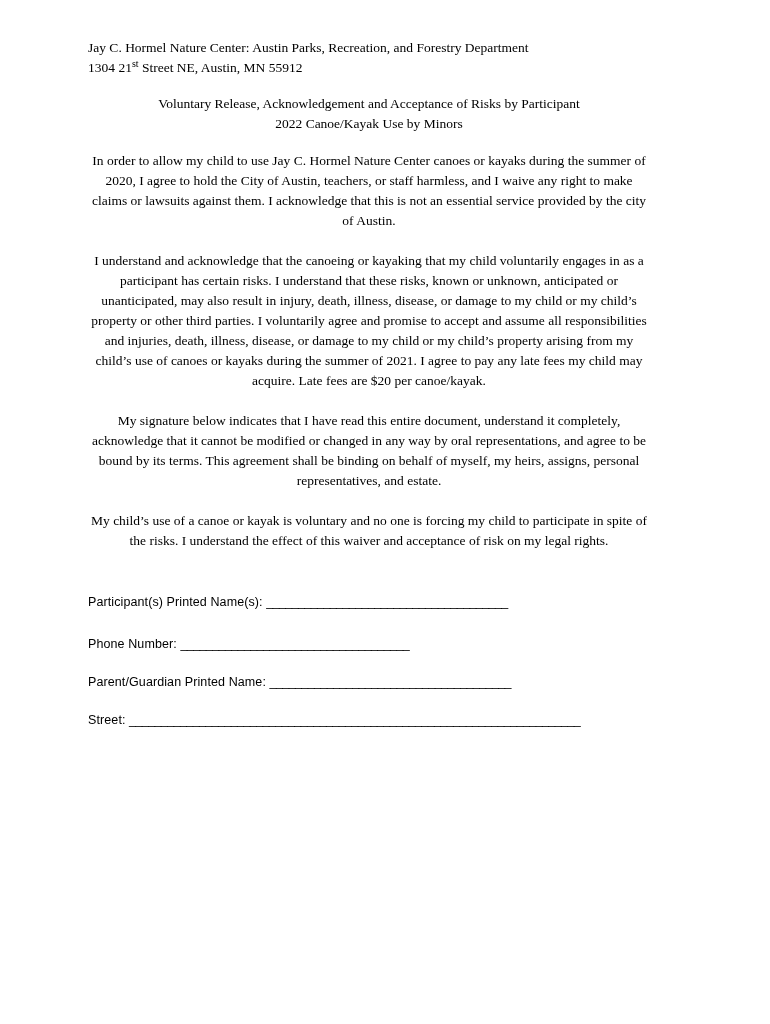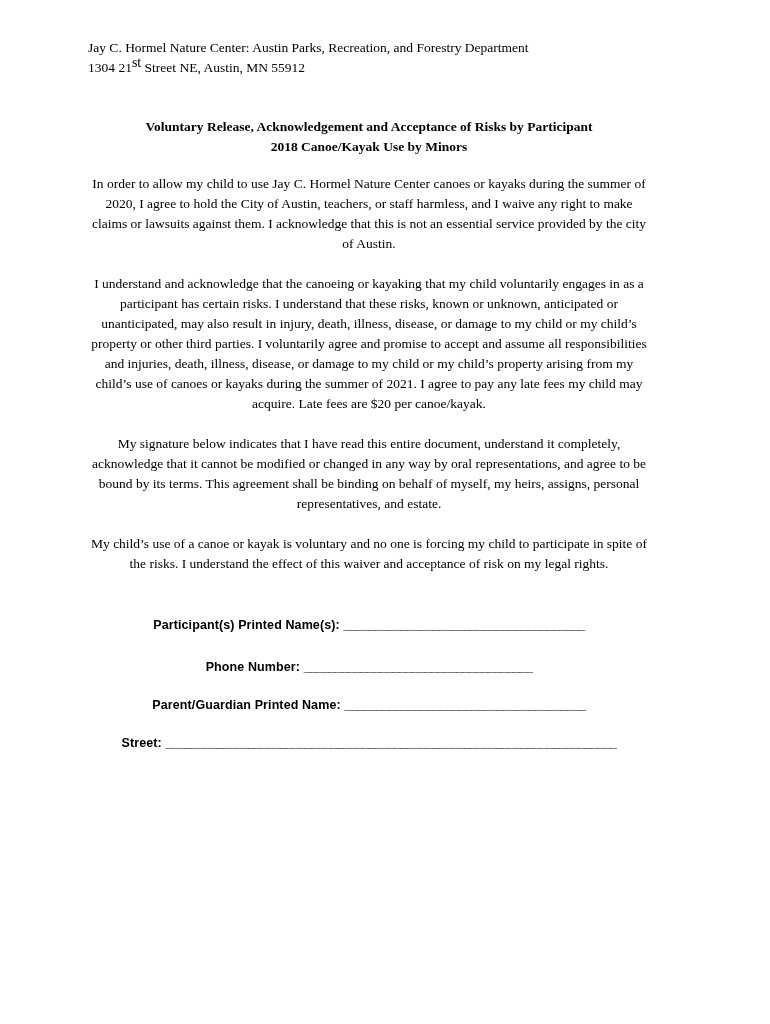--- a/index.html
+++ b/index.html
@@ -24,50 +24,49 @@
   }
   .header-block {
     font-size: 13.5px;
     line-height: 1.45;
     margin: 0 0 0 0;
   }
   .header-line {
     white-space: nowrap;
   }
   sup.ord {
-    font-size: 14px;
+    font-size: 10px;
     vertical-align: super;
     line-height: 0;
   }
   .title-block {
     text-align: center;
-    font-weight: bold;
+    font-weight: normal;
     font-size: 13.5px;
     line-height: 1.45;
-    margin-top: 40px;
+    margin-top: 17px;
   }
   .title-line {
     display: block;
   }
   .body-para {
     font-size: 13.5px;
     line-height: 1.48;
     text-align: center;
     margin-top: 18px;
     margin-bottom: 0;
   }
   .para-gap-large {
     margin-top: 20px;
   }
   .fields {
     margin-top: 44px;
     font-family: "Liberation Sans", sans-serif;
-    font-weight: bold;
+    font-weight: normal;
     font-size: 12.5px;
-    text-align: center;
   }
   .field-row {
     margin-bottom: 28px;
     white-space: nowrap;
     letter-spacing: 0.1px;
   }
   .field-row.tight {
     margin-bottom: 24px;
   }
   .field-row.last {
@@ -91,21 +90,21 @@
 
 <div class="page">
 
   <div class="header-block">
     <div class="header-line">Jay C. Hormel Nature Center: Austin Parks, Recreation, and Forestry Department</div>
     <div class="header-line"><span>1304 21</span><sup class="ord">st</sup><span> Street NE, Austin, MN 55912</span></div>
   </div>
 
   <div class="title-block">
     <span class="title-line">Voluntary Release, Acknowledgement and Acceptance of Risks by Participant</span>
-    <span class="title-line">2018 Canoe/Kayak Use by Minors</span>
+    <span class="title-line">2022 Canoe/Kayak Use by Minors</span>
   </div>
 
   <p class="body-para">In order to allow my child to use Jay C. Hormel Nature Center canoes or kayaks during the summer of 2020, I agree to hold the City of Austin, teachers, or staff harmless, and I waive any right to make claims or lawsuits against them. I acknowledge that this is not an essential service provided by the city of Austin.</p>
   <p class="body-para para-gap-large">I understand and acknowledge that the canoeing or kayaking that my child voluntarily engages in as a participant has certain risks. I understand that these risks, known or unknown, anticipated or unanticipated, may also result in injury, death, illness, disease, or damage to my child or my child’s property or other third parties. I voluntarily agree and promise to accept and assume all responsibilities and injuries, death, illness, disease, or damage to my child or my child’s property arising from my child’s use of canoes or kayaks during the summer of 2021. I agree to pay any late fees my child may acquire. Late fees are $20 per canoe/kayak.</p>
   <p class="body-para para-gap-large">My signature below indicates that I have read this entire document, understand it completely, acknowledge that it cannot be modified or changed in any way by oral representations, and agree to be bound by its terms. This agreement shall be binding on behalf of myself, my heirs, assigns, personal representatives, and estate.</p>
   <p class="body-para para-gap-large">My child’s use of a canoe or kayak is voluntary and no one is forcing my child to participate in spite of the risks. I understand the effect of this waiver and acceptance of risk on my legal rights.</p>
 
   <div class="fields">
 
     <div class="field-row">

